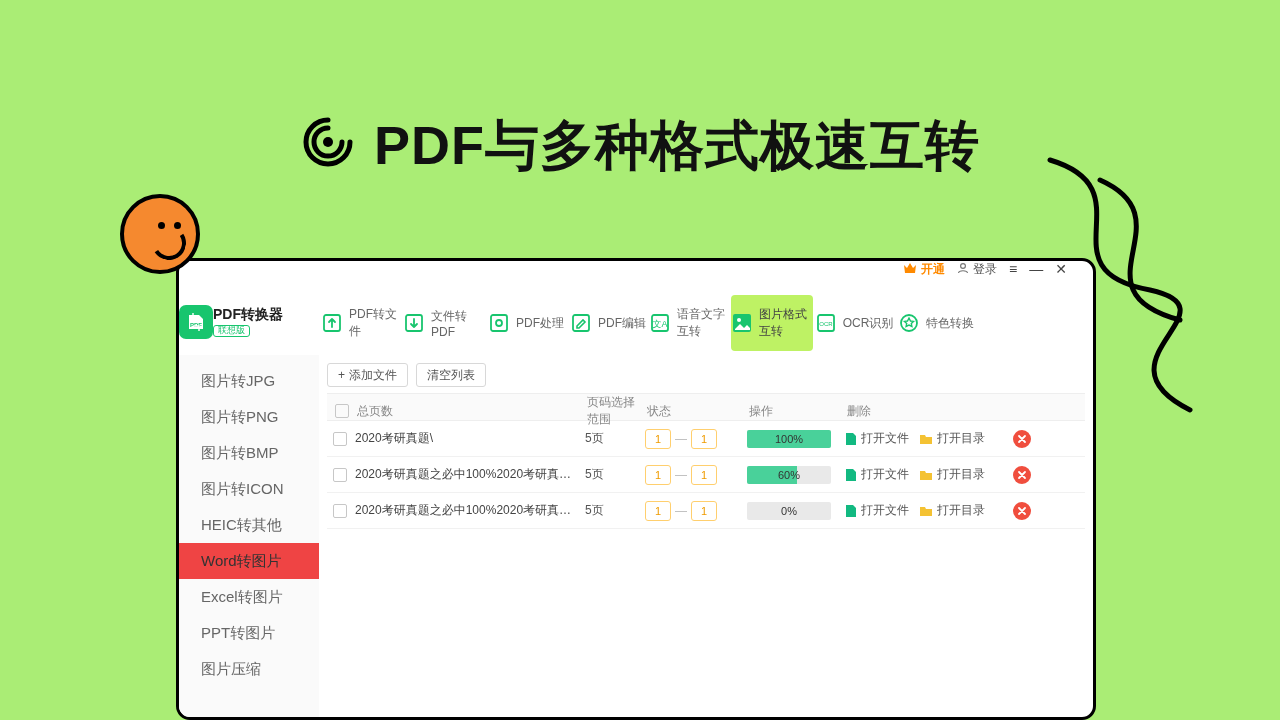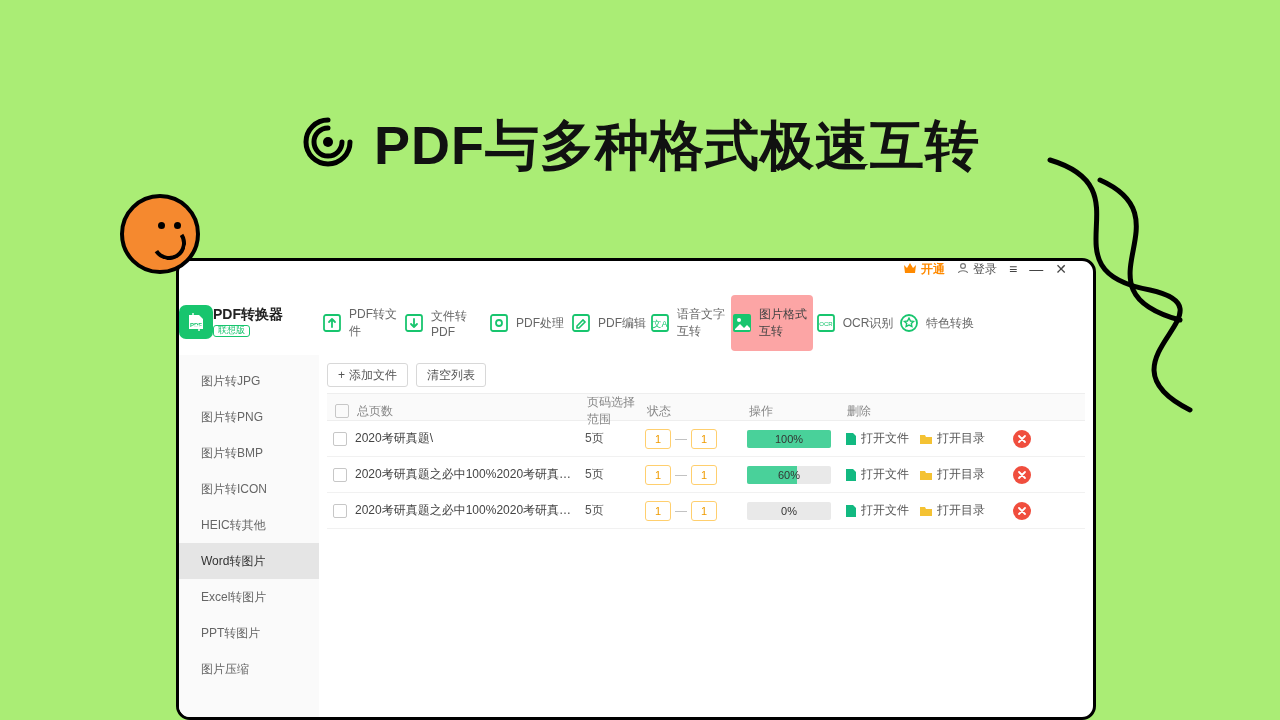--- a/index.html
+++ b/index.html
@@ -68,34 +68,34 @@
     margin-top: 3px; font-size: 9px; color: #18c56e; border: 1px solid #18c56e;
     border-radius: 3px; padding: 0 4px; align-self: flex-start;
   }
 
   .top-tabs { flex: 1; display: flex; align-items: center; gap: 0; padding: 2px 0 0 2px; }
   .top-tab {
     width: 82px; height: 56px; display: flex; flex-direction: row; align-items: center;
     justify-content: center; gap: 6px; font-size: 12px; color: #666; cursor: pointer;
     border-radius: 4px;
   }
-  .top-tab.active { background: #fca5a5; color: #444; }
+  .top-tab.active { background: #bef264; color: #444; }
   .top-tab .ico { width: 22px; height: 22px; display: flex; align-items: center; justify-content: center; }
   .top-tab .ico svg { display: block; }
 
   
   .body { flex: 1; display: flex; min-height: 0; }
 
   
   .sidebar { width: 140px; background: #fafafa; padding-top: 8px; }
   .side-item {
     height: 36px; display: flex; align-items: center; padding-left: 22px;
-    font-size: 12px; color: #666; cursor: pointer;
-  }
-  .side-item.active { background: #e5e5e5; color: #333; font-weight: 500; }
+    font-size: 15px; color: #666; cursor: pointer;
+  }
+  .side-item.active { background: #ef4444; color: #333; font-weight: 500; }
 
   
   .main { flex: 1; display: flex; flex-direction: column; padding: 8px 8px 0 8px; }
   .toolbar { display: flex; gap: 8px; margin-bottom: 6px; }
   .btn {
     height: 24px; padding: 0 10px; font-size: 12px; border: 1px solid #d8d8d8;
     background: #fff; border-radius: 3px; color: #555; display: inline-flex; align-items: center; gap: 4px;
     cursor: pointer;
   }
 

